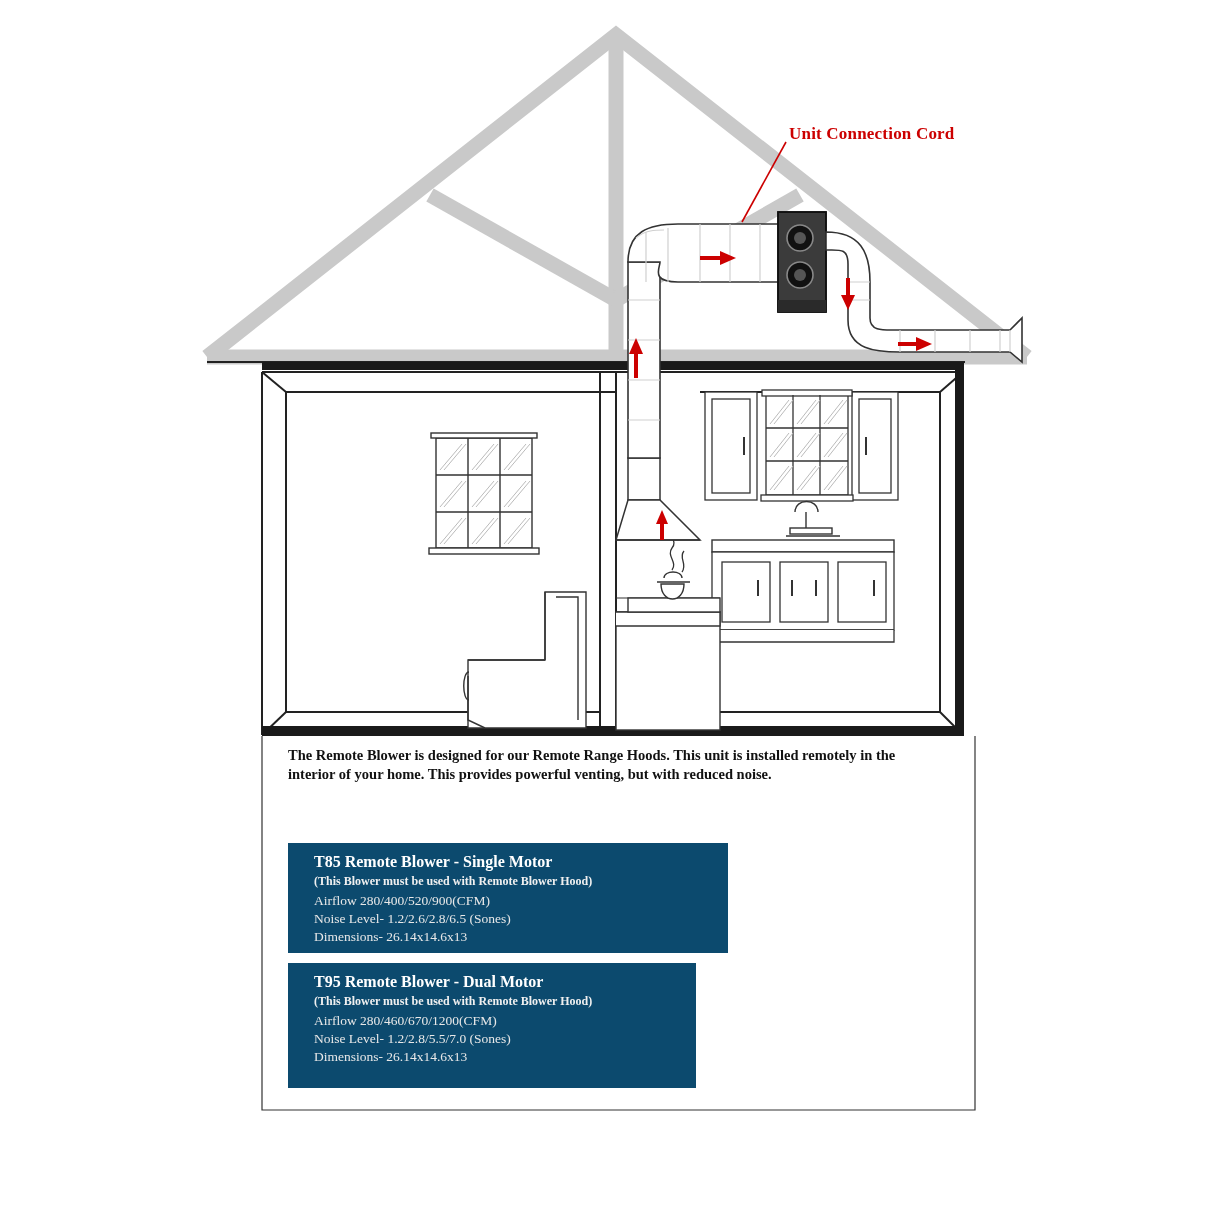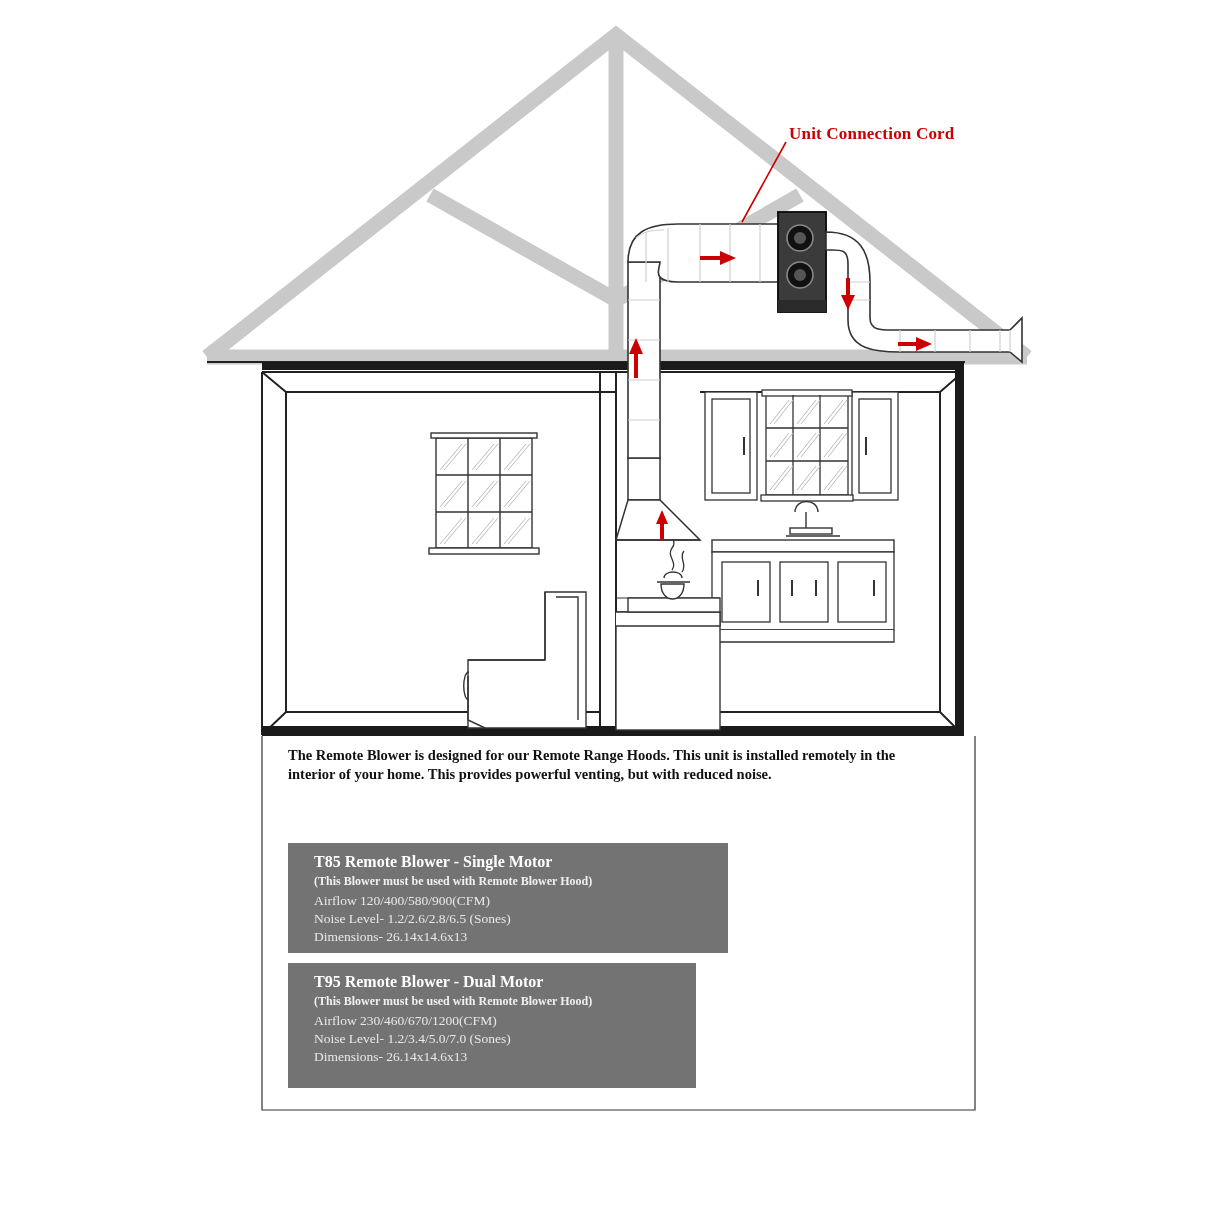--- a/index.html
+++ b/index.html
@@ -42,21 +42,21 @@
     top: 746px;
     width: 620px;
     font-family: "Liberation Serif", serif;
     font-weight: bold;
     font-size: 14.5px;
     line-height: 19px;
     color: #111111;
   }
   .spec-card {
     position: absolute;
-    background: #737373;
+    background: #0c4a6e;
     color: #ffffff;
     padding: 10px 14px 14px 26px;
     box-sizing: border-box;
     font-family: "Liberation Serif", serif;
   }
   .spec-card .card-title {
     font-size: 16px;
     font-weight: bold;
     color: #ffffff;
     margin-bottom: 3px;
@@ -280,26 +280,26 @@
     </g>
   </svg>
 
   <div class="annot-label" style="left:789px; top:124px;">Unit Connection Cord</div>
 
   <div class="desc-block">The Remote Blower is designed for our Remote Range Hoods.  This unit is installed remotely in the interior of your home.  This provides powerful venting, but with reduced noise.</div>
 
   <div class="spec-card" id="card-t85">
     <div class="card-title">T85 Remote Blower - Single Motor</div>
     <div class="card-sub">(This Blower must be used with Remote Blower Hood)</div>
-    <div class="card-line">Airflow 120/400/580/900(CFM)</div>
+    <div class="card-line">Airflow 280/400/520/900(CFM)</div>
     <div class="card-line">Noise Level- 1.2/2.6/2.8/6.5 (Sones)</div>
     <div class="card-line">Dimensions- 26.14x14.6x13</div>
   </div>
 
   <div class="spec-card" id="card-t95">
     <div class="card-title">T95 Remote Blower - Dual Motor</div>
     <div class="card-sub">(This Blower must be used with Remote Blower Hood)</div>
-    <div class="card-line">Airflow 230/460/670/1200(CFM)</div>
-    <div class="card-line">Noise Level- 1.2/3.4/5.0/7.0 (Sones)</div>
+    <div class="card-line">Airflow 280/460/670/1200(CFM)</div>
+    <div class="card-line">Noise Level- 1.2/2.8/5.5/7.0 (Sones)</div>
     <div class="card-line">Dimensions- 26.14x14.6x13</div>
   </div>
 
 </div>
 
 </body></html>

